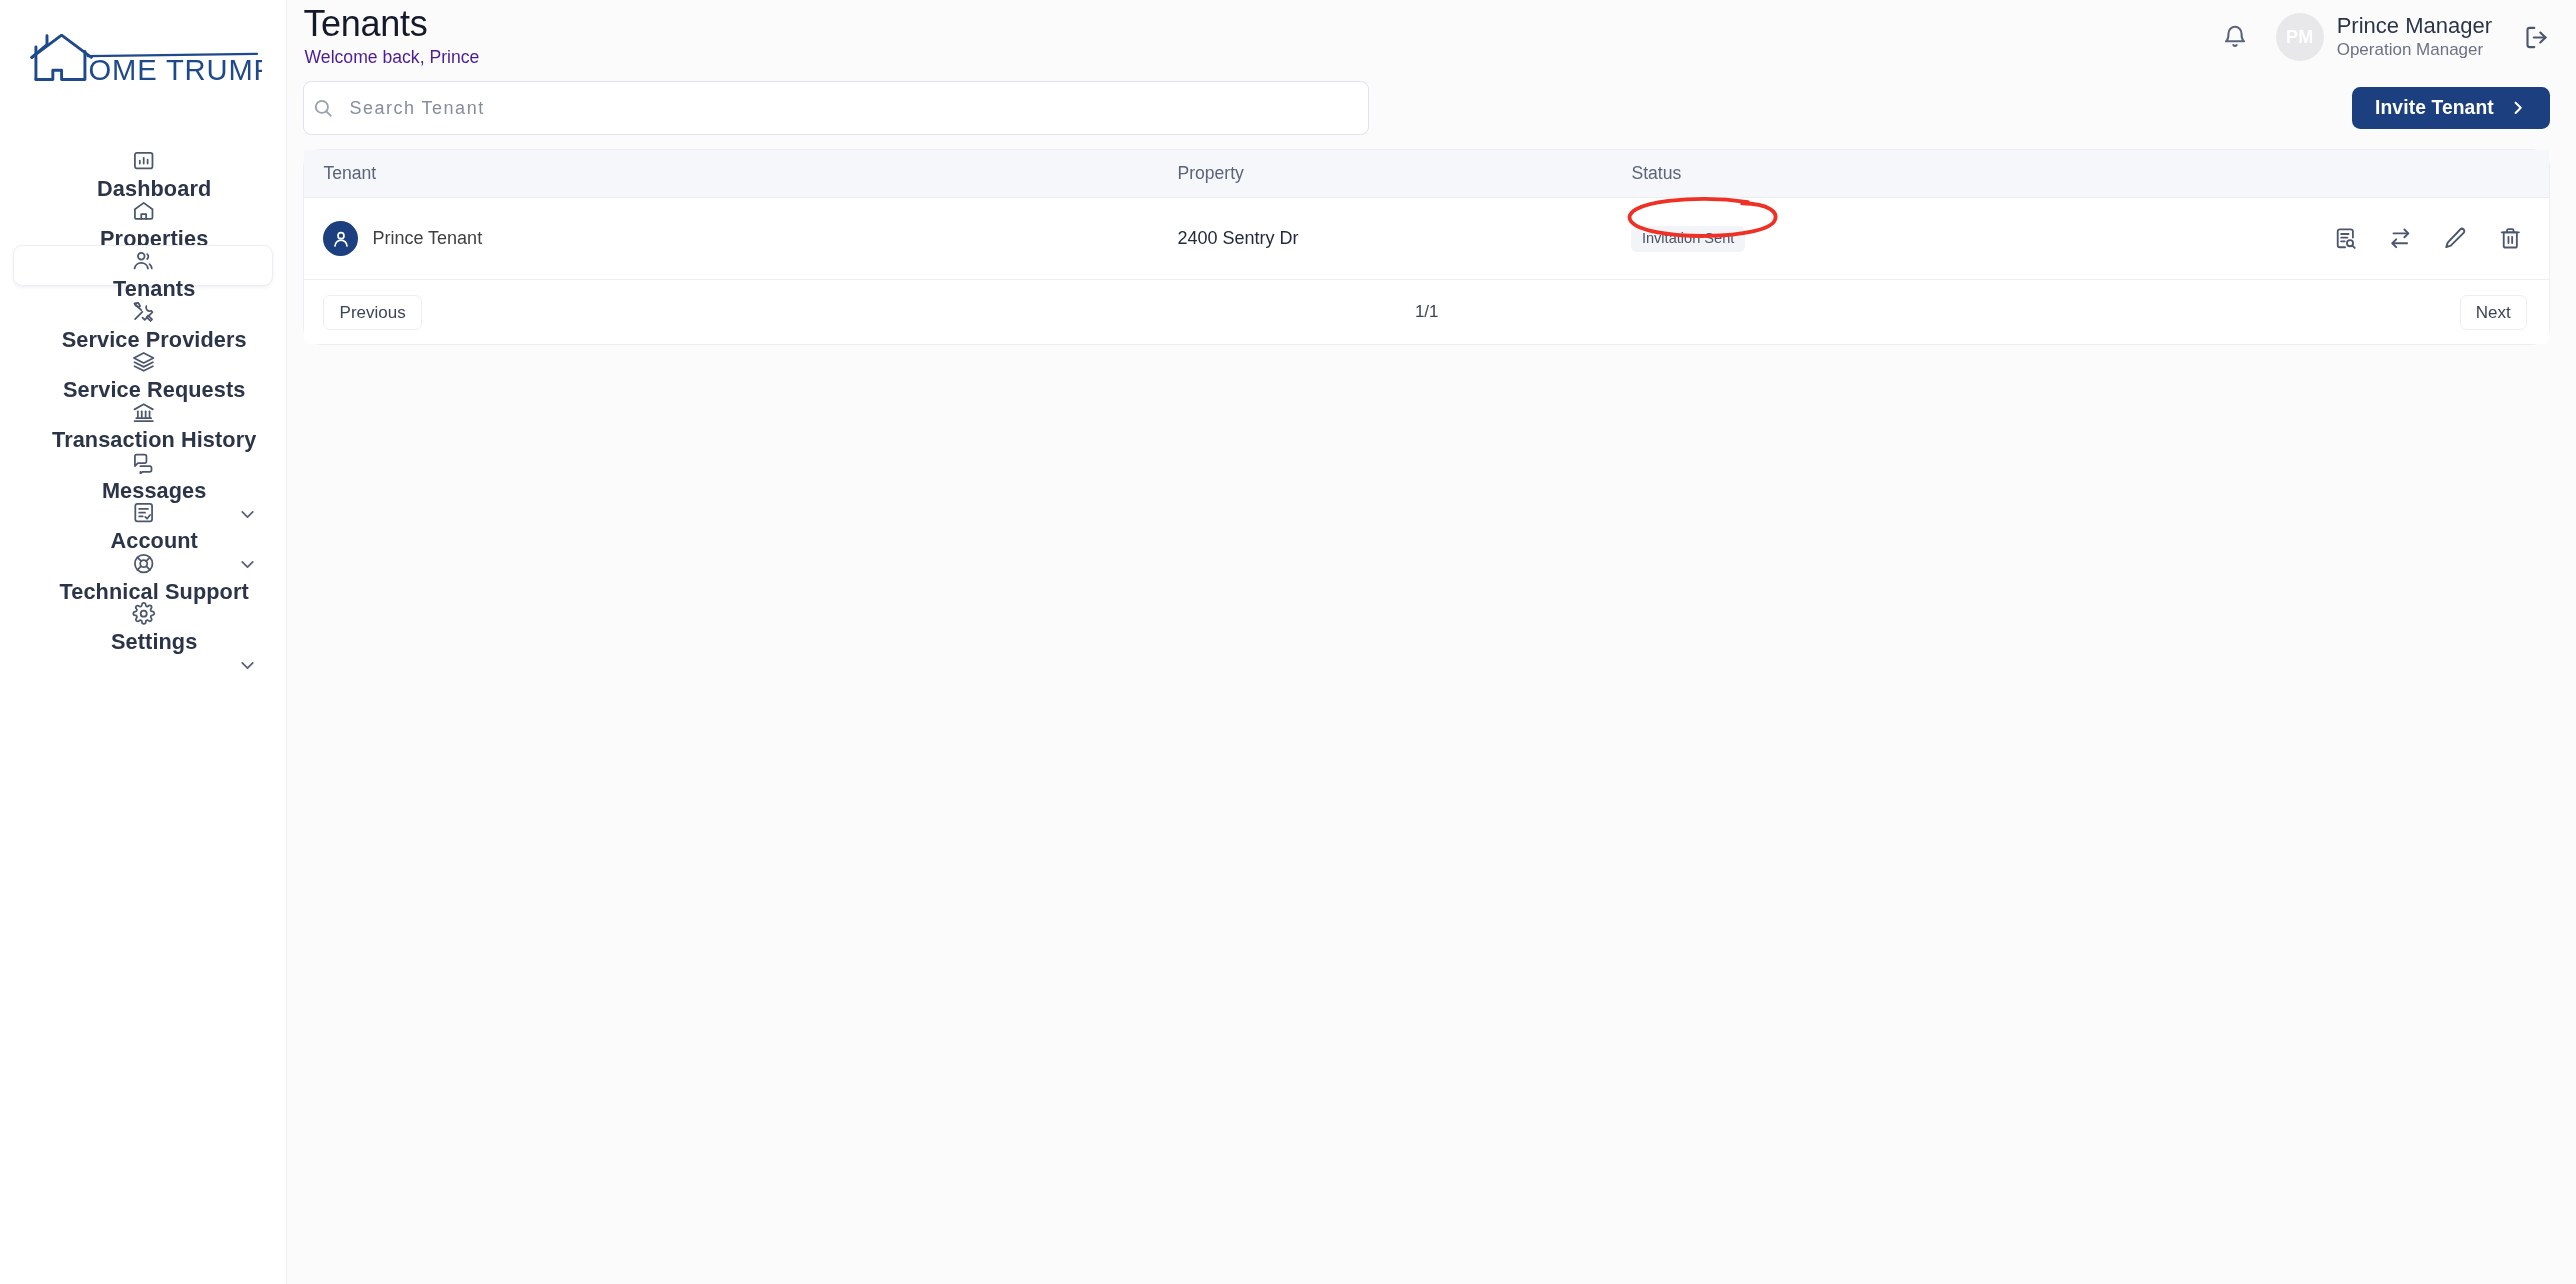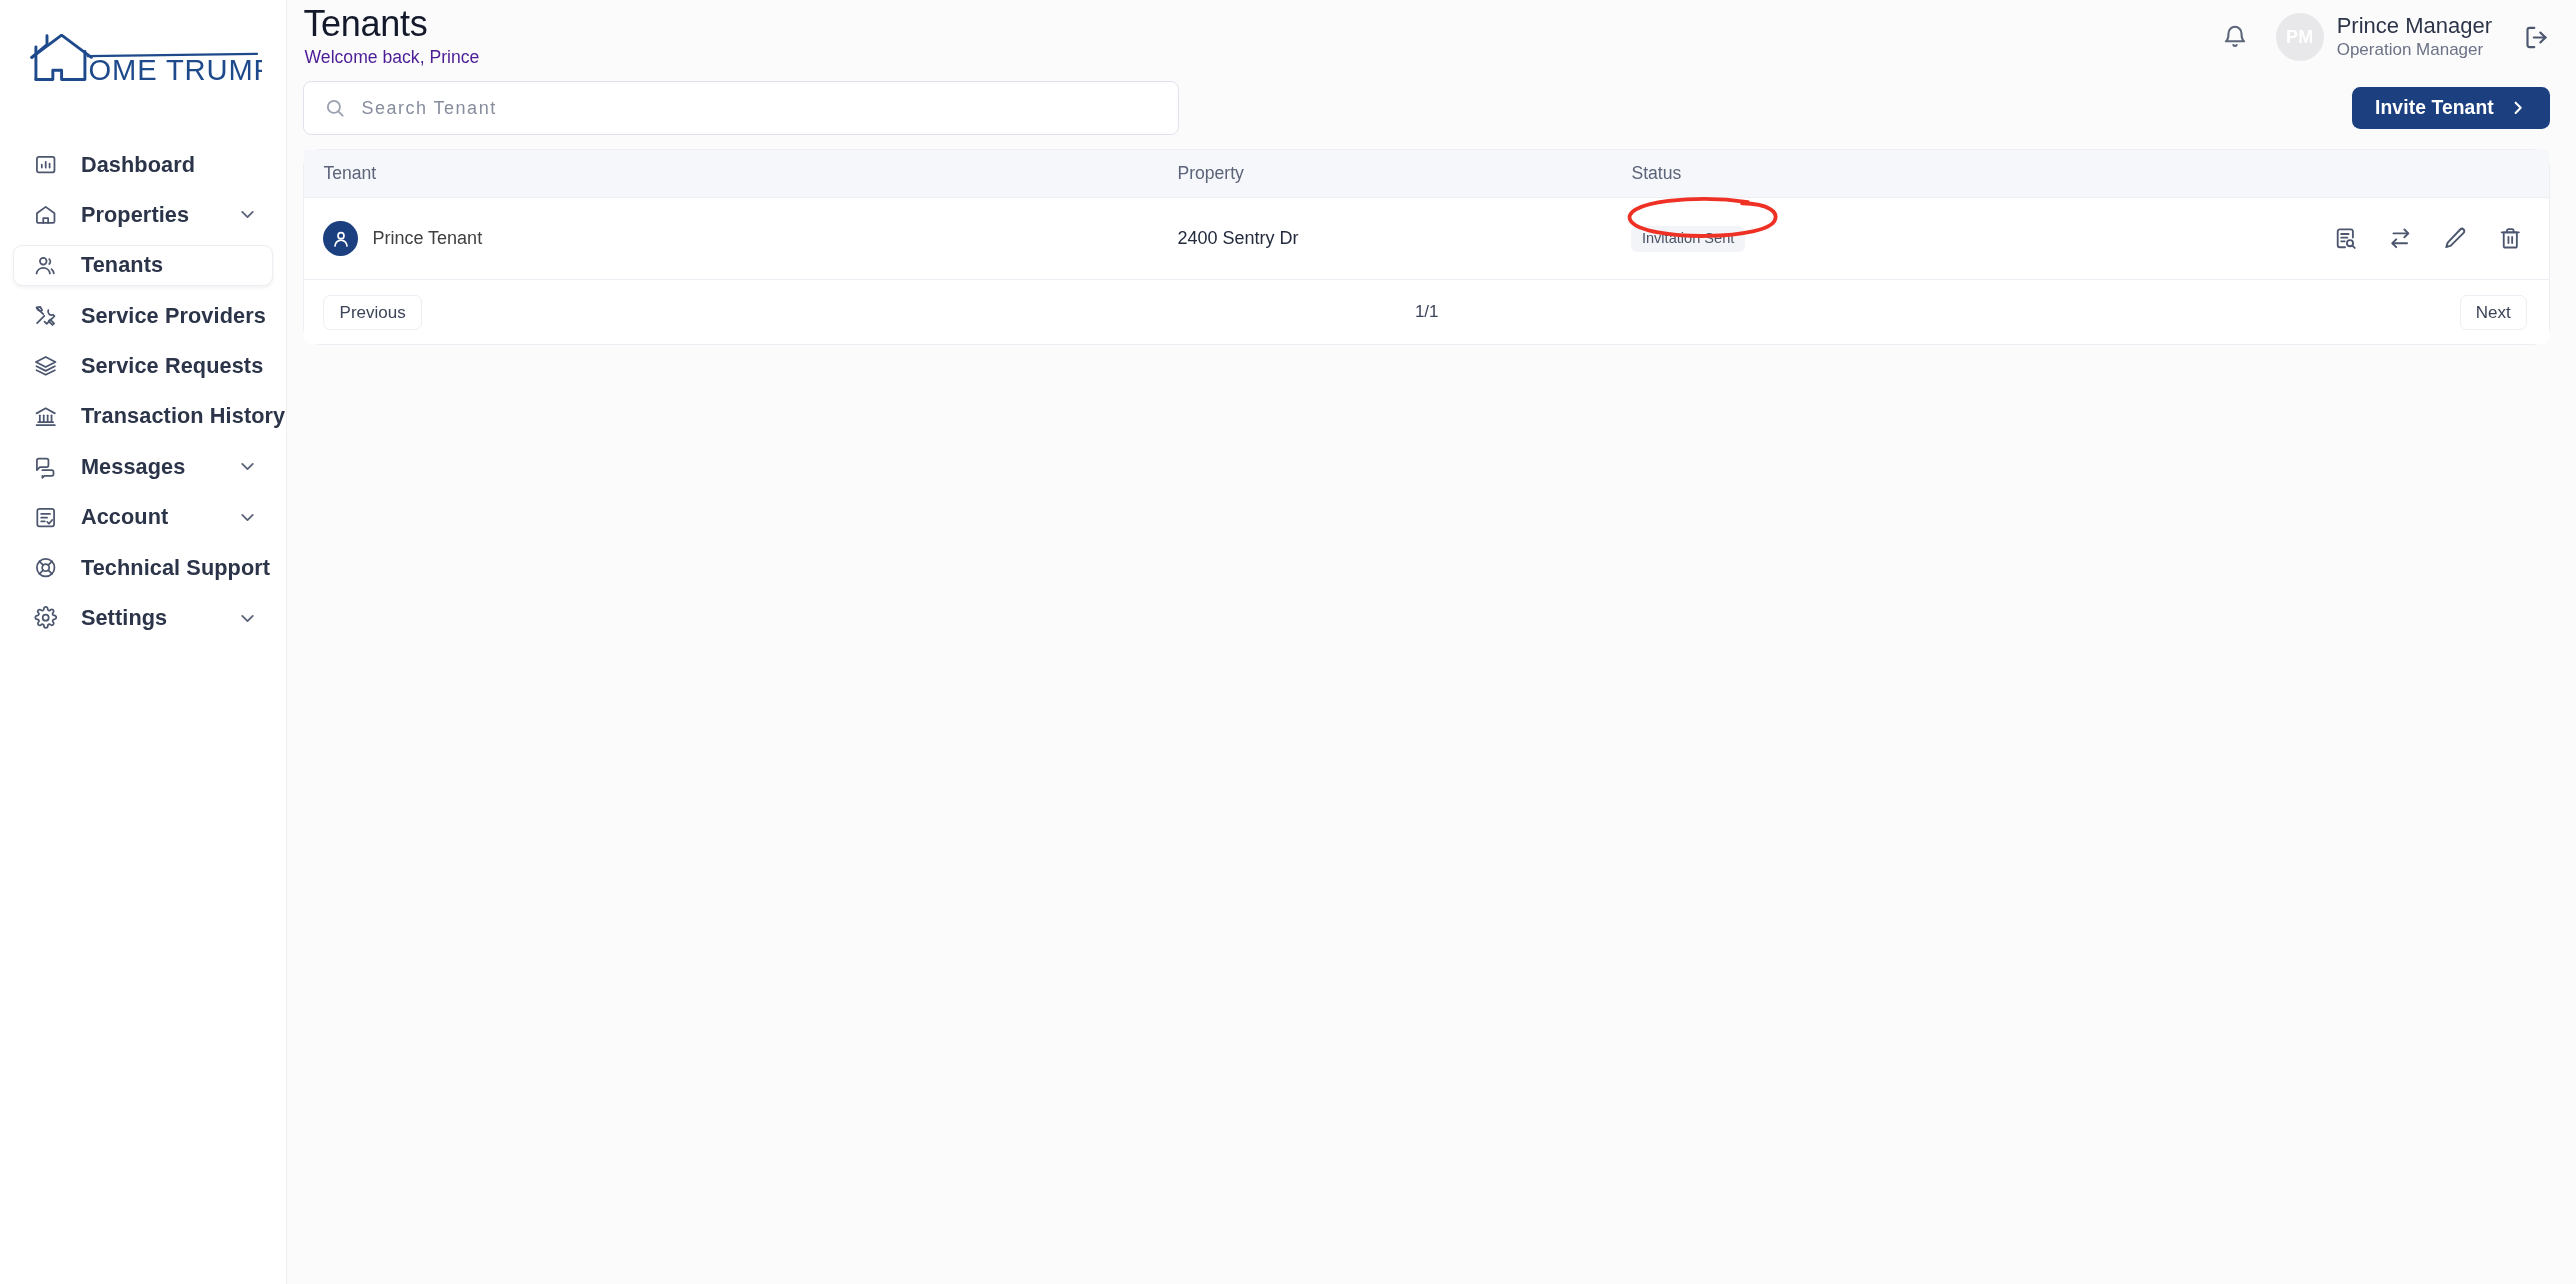--- a/index.html
+++ b/index.html
@@ -45,20 +45,21 @@
 
   .nav-item {
     display: flex;
     align-items: center;
     height: 41px;
     padding: 0 14px 0 16.4px;
     border-radius: 9.4px;
     border: 1.8px solid transparent;
     cursor: pointer;
     position: relative;
+    flex-direction: column;
   }
   .nav-item.active {
     background: #ffffff;
     border: 1.8px solid #eceef3;
     box-shadow: 0 1.2px 3.5px rgba(30,40,70,0.06);
   }
 
   .nav-icon {
     width: 30.5px;
     flex: 0 0 30.5px;
@@ -179,28 +180,28 @@
   .toolbar {
     display: flex;
     align-items: center;
     justify-content: space-between;
     padding: 15.2px 0 14px 0;
     gap: 23.4px;
   }
 
   .search-box {
     position: relative;
-    width: 876px;
+    width: 1066px;
     height: 54px;
     background: #ffffff;
     border: 1.8px solid #dfe2ea;
     border-radius: 8.2px;
     display: flex;
     align-items: center;
-    padding: 0 20px;
+    padding: 0 8px;
   }
   .search-icon-wrap {
     display: flex; align-items: center; justify-content: center;
     color: #9aa1b0;
     flex: 0 0 auto;
   }
   .search-input {
     border: none;
     outline: none;
     background: transparent;

